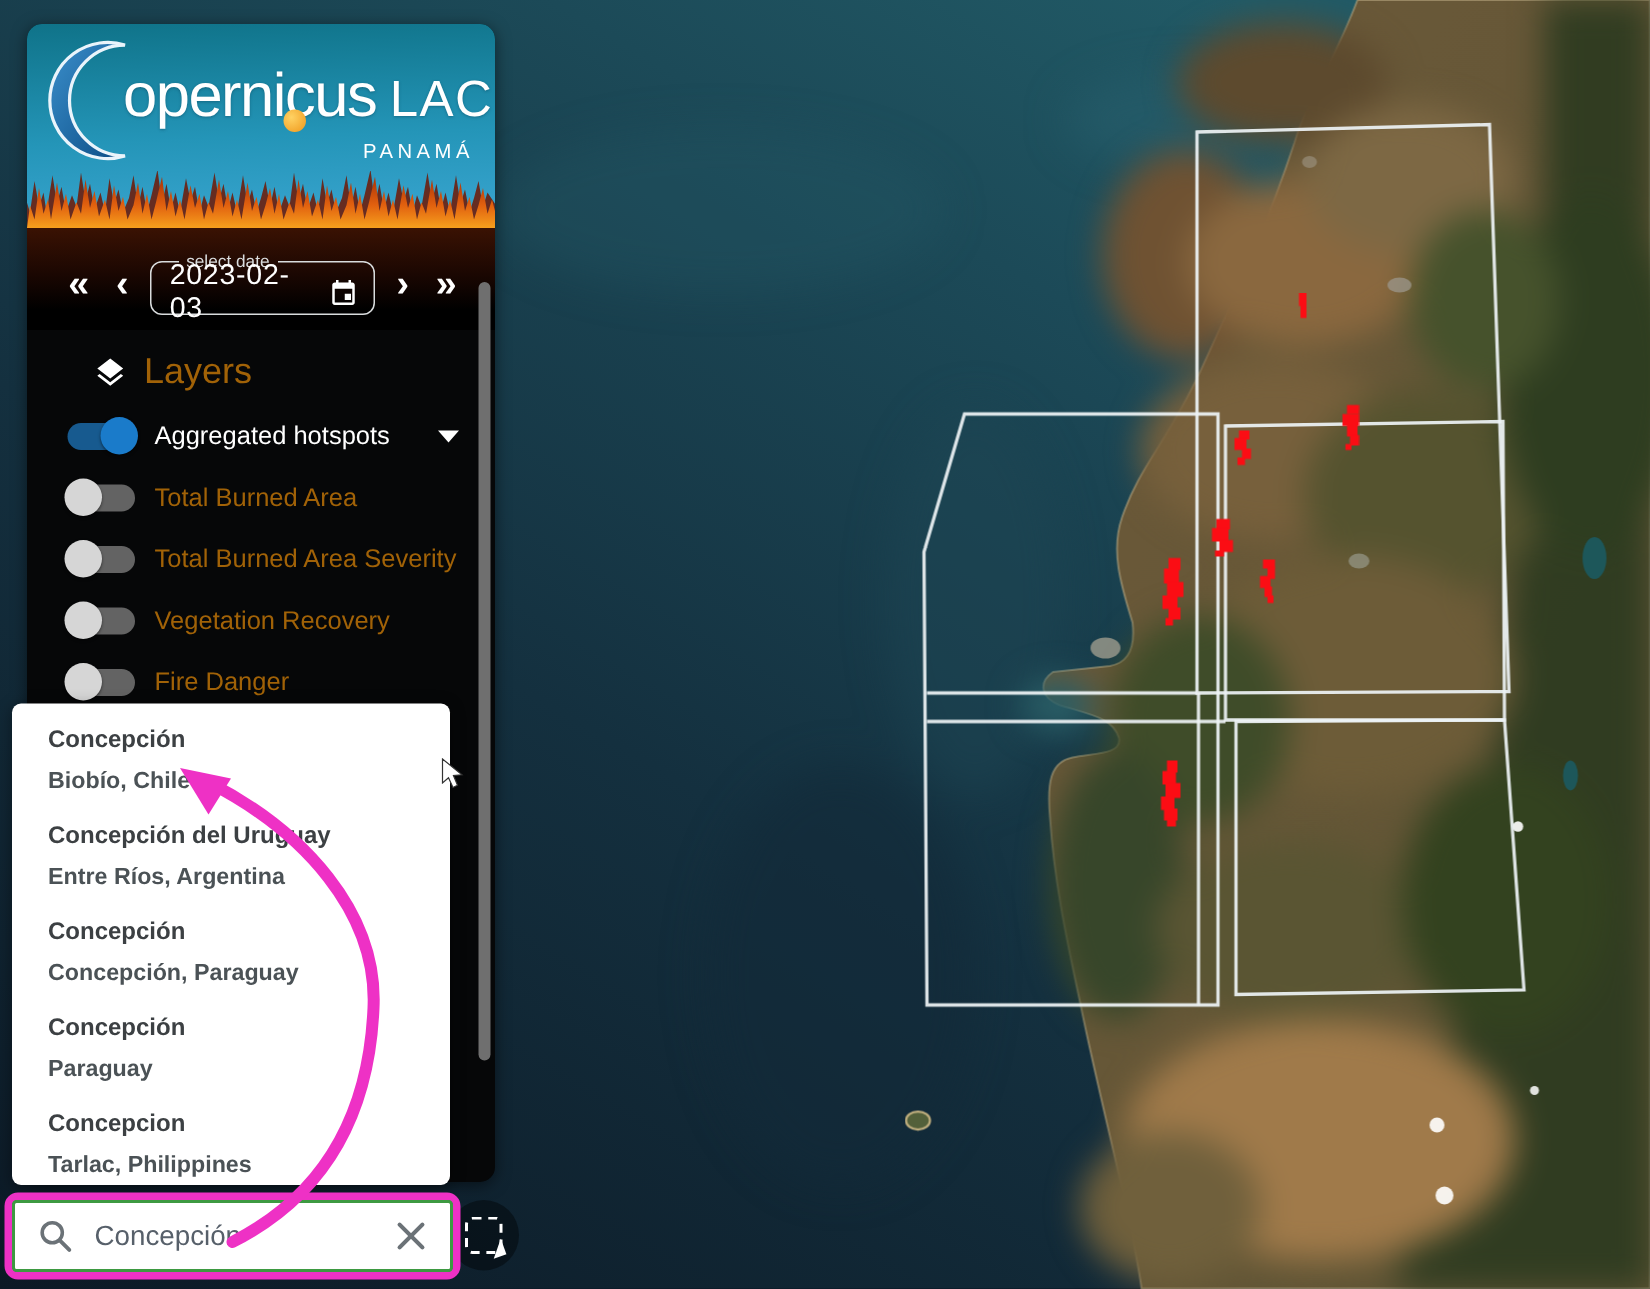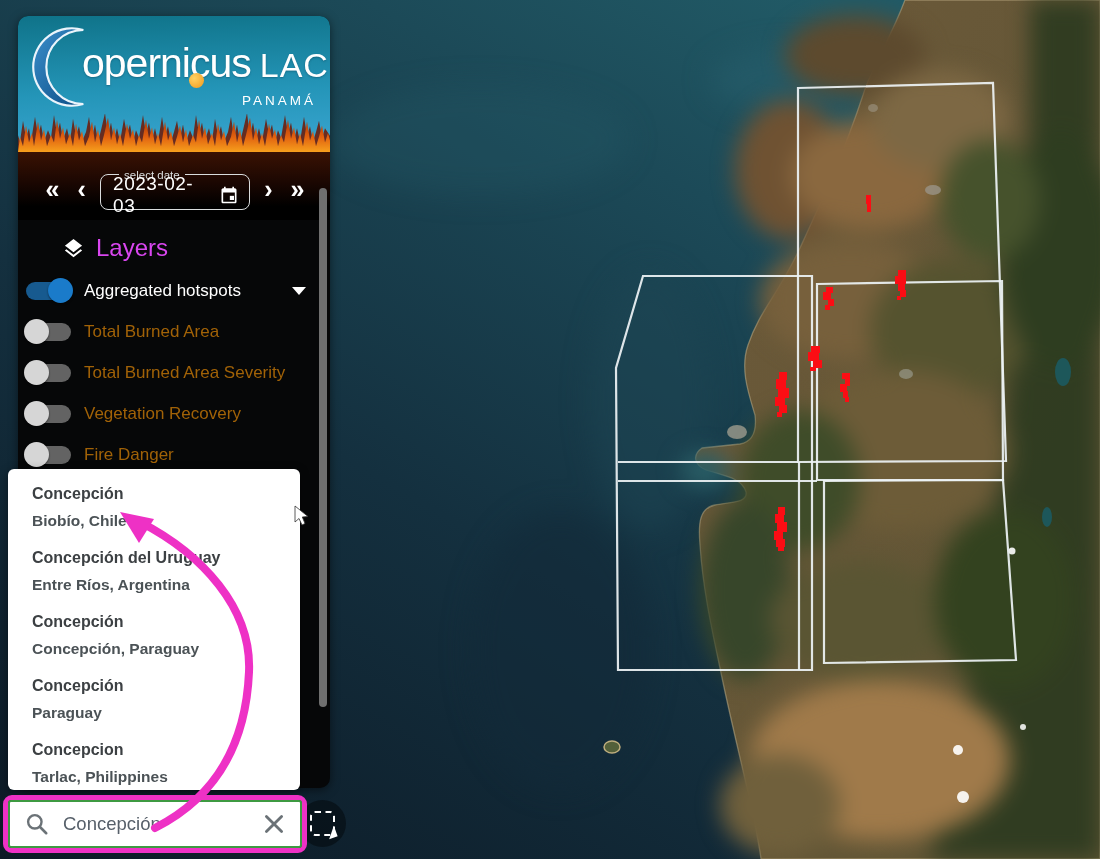--- a/index.html
+++ b/index.html
@@ -37,22 +37,22 @@
   .date-section { height:68px; display:flex; align-items:center; padding:6px 18px 0 20px;
                   background:linear-gradient(180deg,#3a1203 0%, #1b0702 45%, #000 80%); }
   .navbtn { color:#fff; font-size:25px; font-weight:bold; width:30px; text-align:center; line-height:40px; }
   .date-field { width:154px; height:41px; border:1.6px solid #d9dcdd; border-radius:8px;
                 margin:0 4px; padding:0 10px 0 12px; display:flex; align-items:center; gap:10px; }
   .date-field legend { font-size:11.5px; color:#d9dcdd; padding:0 5px; margin-left:6px; }
   .date-val { color:#fff; font-size:19px; letter-spacing:.5px; flex:1; }
 
   .layers { padding-top:6px; }
   .layers-head { display:flex; align-items:center; gap:11px; margin:8px 0 8px 44px; }
-  .layers-title { color:#d946ef; font-size:24px;text-align:right; }
-  .layer-row { height:41px; display:flex; align-items:center; padding-left:8px; position:relative; }
+  .layers-title { color:#a16207; font-size:24px;text-align:right; }
+  .layer-row { height:41px; display:flex; align-items:center; padding-left:27px; position:relative; }
   .toggle { width:45px; height:18px; border-radius:10px; background:#636363; position:relative;
             margin-right:13px; flex:0 0 auto; }
   .toggle .thumb { position:absolute; left:-2px; top:-3.5px; width:25px; height:25px; border-radius:50%;
                    background:#d6d6d6; box-shadow:0 1px 2px rgba(0,0,0,.5); }
   .layer-row.active .toggle { background:#175a8f; }
   .layer-row.active .toggle .thumb { left:auto; right:-2px; background:#1a7bca; }
   .lbl { font-size:17px; color:#a16207; }
   .layer-row.active .lbl { color:#fff; }
   .caret { position:absolute; right:24px; top:17px; width:0; height:0;
            border-left:7px solid transparent; border-right:7px solid transparent; border-top:8px solid #fff; }

